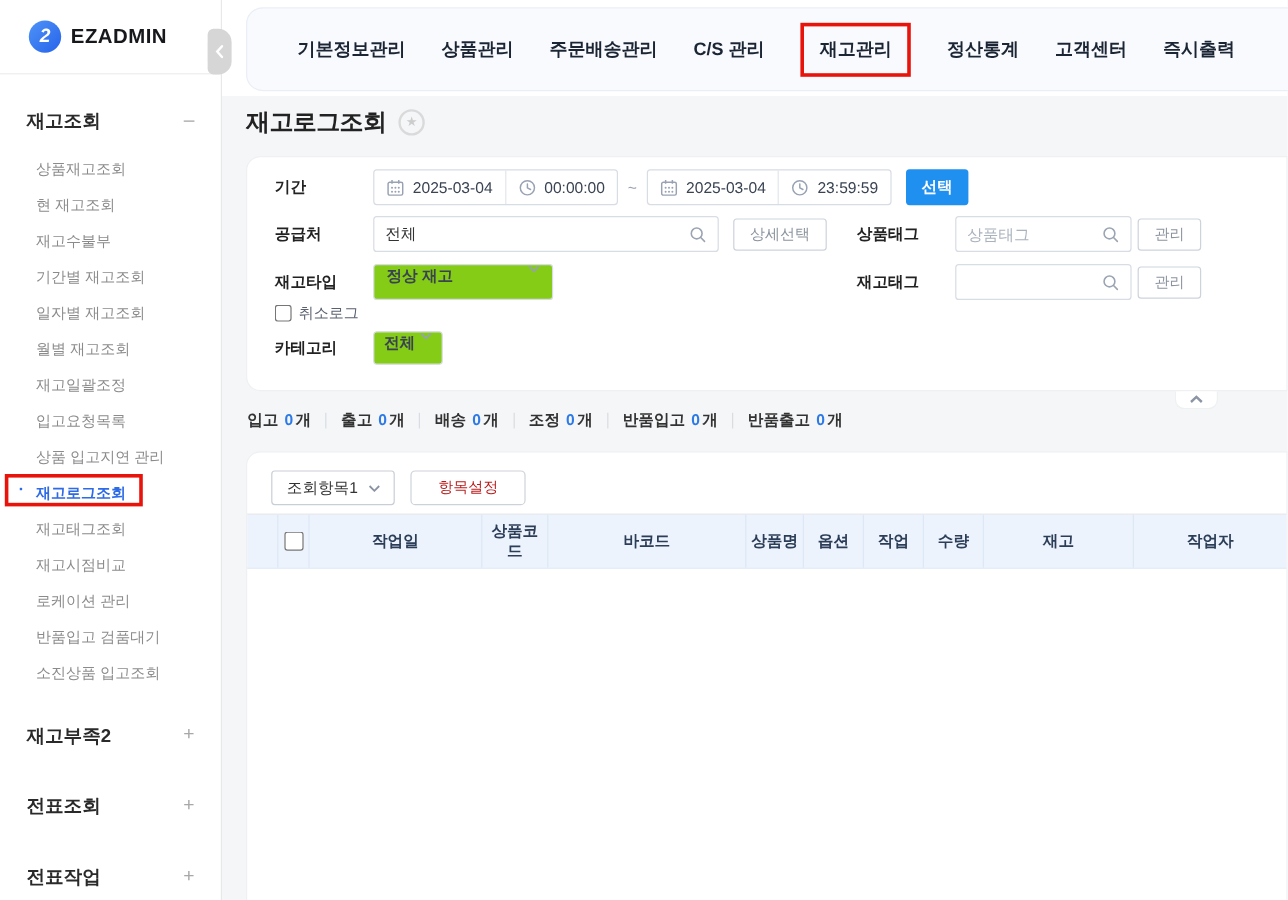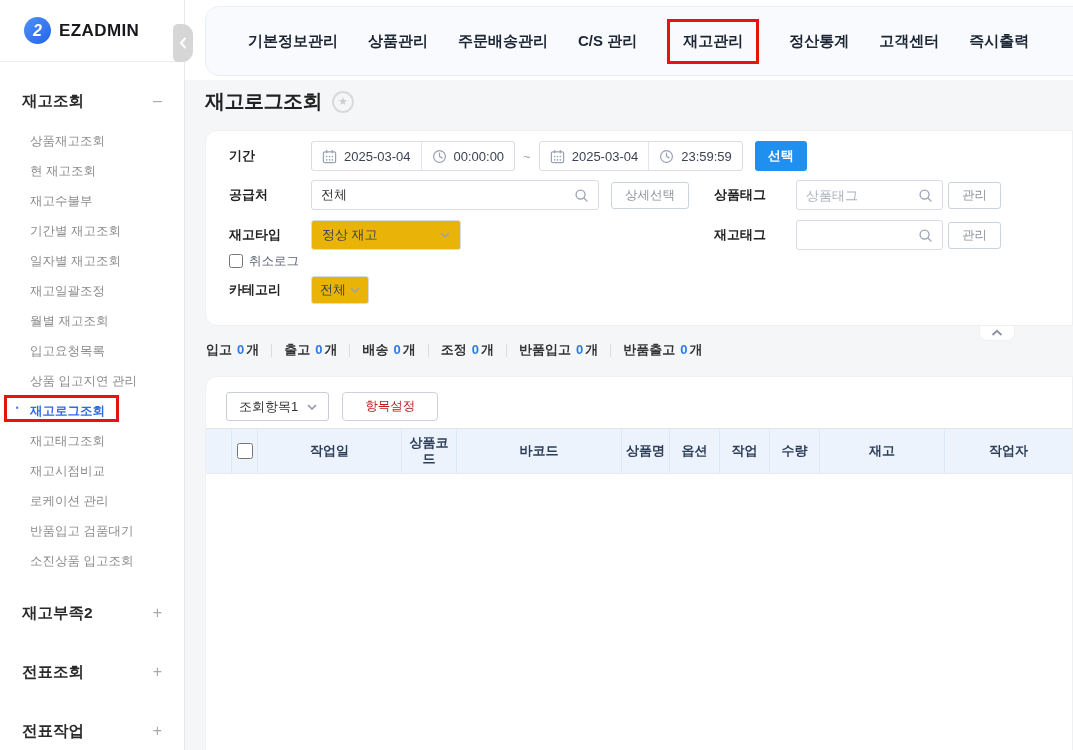--- a/index.html
+++ b/index.html
@@ -67,23 +67,23 @@
     font-size: 13px; font-weight: 600; border: none; border-radius: 3px; cursor: pointer;
     display: flex; align-items: center; justify-content: center; }
   .input-box { display: flex; align-items: center; height: 30px; border: 1px solid #d8dce4;
     border-radius: 3px; background: #fff; padding: 0 9px; }
   .input-box input { border: none; outline: none; flex: 1; font-size: 13px; color: #333;
     font-family: inherit; min-width: 0; background: transparent; }
   .input-box input::placeholder { color: #aab2bd; }
   .btn-outline { margin-left: 12px; height: 27px; padding: 0 13px; background: #fff;
     border: 1px solid #cdd3db; border-radius: 3px; color: #8b949e; font-size: 12.5px;
     cursor: pointer; display: flex; align-items: center; font-family: Liberation Sans, sans-serif; }
-  .select-box { display: flex; align-items: center; justify-content: space-between; height: 30px;
-    border: 1px solid #d8dce4; border-radius: 3px; background: #eab308; padding: 0 10px;
-    font-size: 13px; color: #3a4352; cursor: pointer; }
+  .select-box { display: flex; justify-content: space-between; height: 30px;
+    border: 1px solid #d8dce4; border-radius: 3px; background: #84cc16; padding: 0 10px;
+    font-size: 13px; color: #3a4352; cursor: pointer; font-weight: bold; }
   .chk-row { display: flex; align-items: center; gap: 6px; }
   .chk-row input { width: 14px; height: 14px; }
   .chk-label { font-size: 12.5px; color: #5a6270; }
 
   .collapse-tab { position: absolute; top: 326px; right: 58px; width: 36px; height: 15px;
     background: #fff; border-radius: 0 0 8px 8px; display: flex; align-items: flex-start;
     justify-content: center; cursor: pointer; border: 1px solid #eef0f2; border-top: none; }
 
   .summary-row { position: absolute; top: 341px; left: 21px; display: flex; align-items: center; }
   .sum-item { font-size: 13px; color: #333; font-weight: 600; white-space: nowrap; }
@@ -124,22 +124,22 @@
     <div class="menu-section">
       <span>재고조회</span>
       <span class="sign">–</span>
     </div>
     <ul class="menu-items">
       <li>상품재고조회</li>
       <li>현 재고조회</li>
       <li>재고수불부</li>
       <li>기간별 재고조회</li>
       <li>일자별 재고조회</li>
+      <li>월별 재고조회</li>
       <li>재고일괄조정</li>
-      <li>월별 재고조회</li>
       <li>입고요청목록</li>
       <li>상품 입고지연 관리</li>
       <li class="active">
         <span class="active-bullet">▪</span>
         <span>재고로그조회</span>
         <span class="red-box-side"></span>
       </li>
       <li>재고태그조회</li>
       <li>재고시점비교</li>
       <li>로케이션 관리</li>

